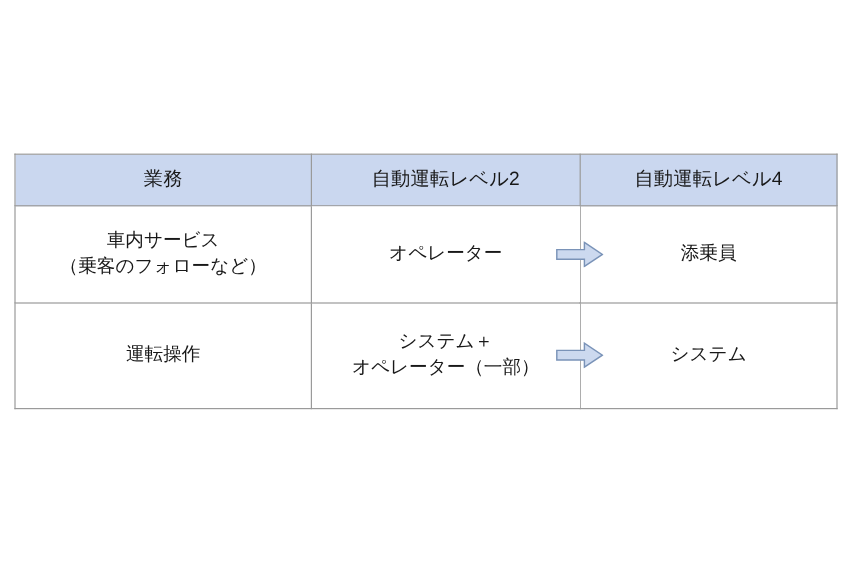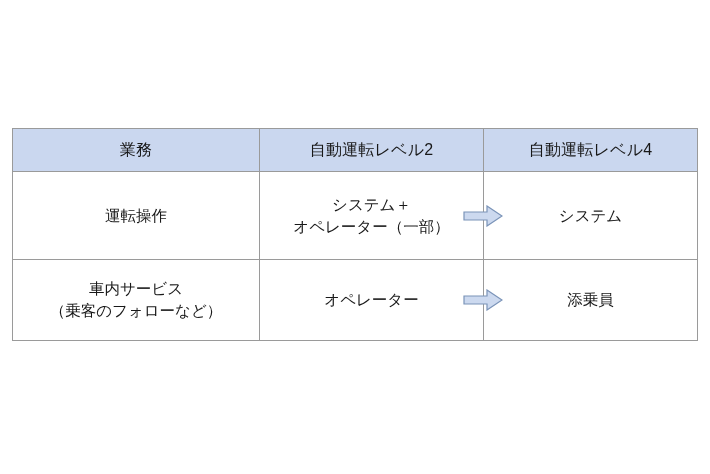--- a/index.html
+++ b/index.html
@@ -95,20 +95,44 @@
     </colgroup>
     <thead>
       <tr class="header-row">
         <th>業務</th>
         <th>自動運転レベル2</th>
         <th>自動運転レベル4</th>
       </tr>
     </thead>
     <tbody>
 
+      <tr class="body-row row-2">
+        <td>
+          <span class="cell-lines">
+            <span class="cell-line">車内サービス</span>
+            <span class="cell-line">（乗客のフォローなど）</span>
+          </span>
+        </td>
+        <td class="level2-cell">
+          <span class="cell-lines">
+            <span class="cell-line">オペレーター</span>
+          </span>
+          <span class="arrow-icon">
+            <svg viewBox="0 0 40 22" xmlns="http://www.w3.org/2000/svg">
+              <polygon points="1,7 24,7 24,1 39,11 24,21 24,15 1,15" fill="#ccd9ef" stroke="#7a93b8" stroke-width="1.2" stroke-linejoin="miter"></polygon>
+            </svg>
+          </span>
+        </td>
+        <td>
+          <span class="cell-lines">
+            <span class="cell-line">添乗員</span>
+          </span>
+        </td>
+      </tr>
+
       <tr class="body-row row-1">
         <td>
           <span class="cell-lines">
             <span class="cell-line">運転操作</span>
           </span>
         </td>
         <td class="level2-cell">
           <span class="cell-lines">
             <span class="cell-line">システム＋</span>
             <span class="cell-line">オペレーター（一部）</span>
@@ -119,40 +143,16 @@
             </svg>
           </span>
         </td>
         <td>
           <span class="cell-lines">
             <span class="cell-line">システム</span>
           </span>
         </td>
       </tr>
 
-      <tr class="body-row row-2">
-        <td>
-          <span class="cell-lines">
-            <span class="cell-line">車内サービス</span>
-            <span class="cell-line">（乗客のフォローなど）</span>
-          </span>
-        </td>
-        <td class="level2-cell">
-          <span class="cell-lines">
-            <span class="cell-line">オペレーター</span>
-          </span>
-          <span class="arrow-icon">
-            <svg viewBox="0 0 40 22" xmlns="http://www.w3.org/2000/svg">
-              <polygon points="1,7 24,7 24,1 39,11 24,21 24,15 1,15" fill="#ccd9ef" stroke="#7a93b8" stroke-width="1.2" stroke-linejoin="miter"></polygon>
-            </svg>
-          </span>
-        </td>
-        <td>
-          <span class="cell-lines">
-            <span class="cell-line">添乗員</span>
-          </span>
-        </td>
-      </tr>
-
 
     </tbody>
   </table>
 </div>
 
 </body></html>

